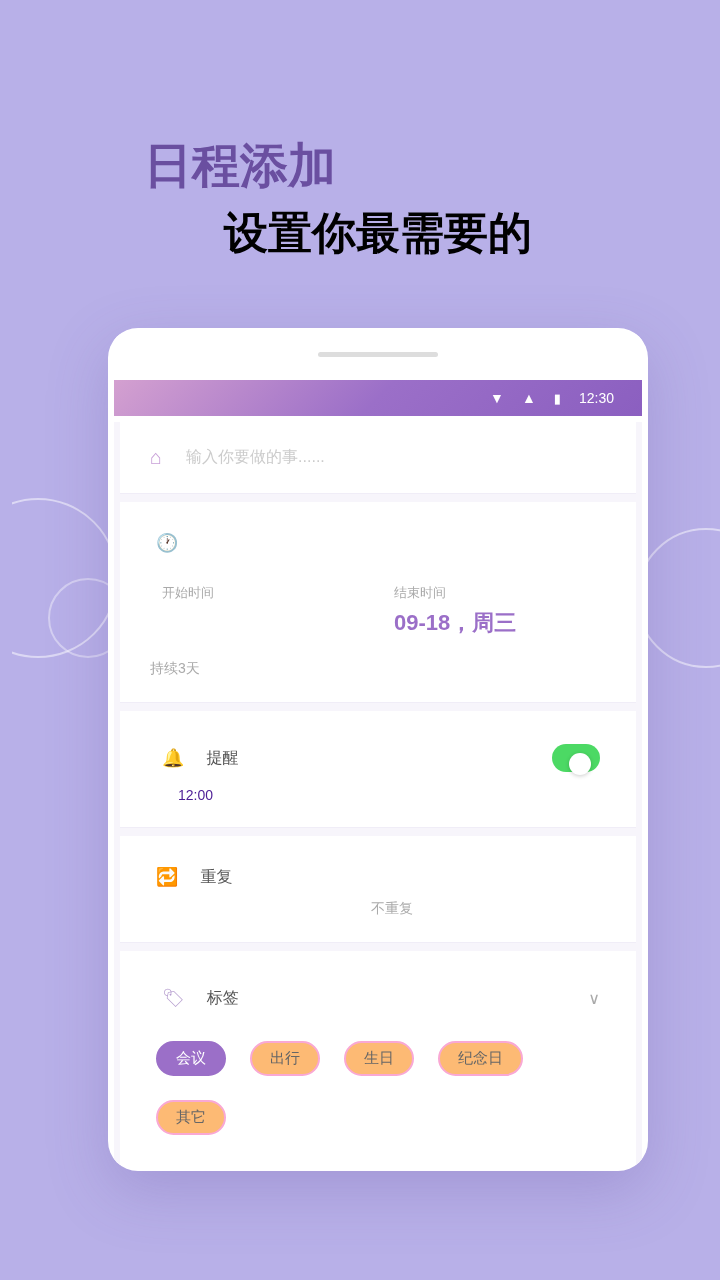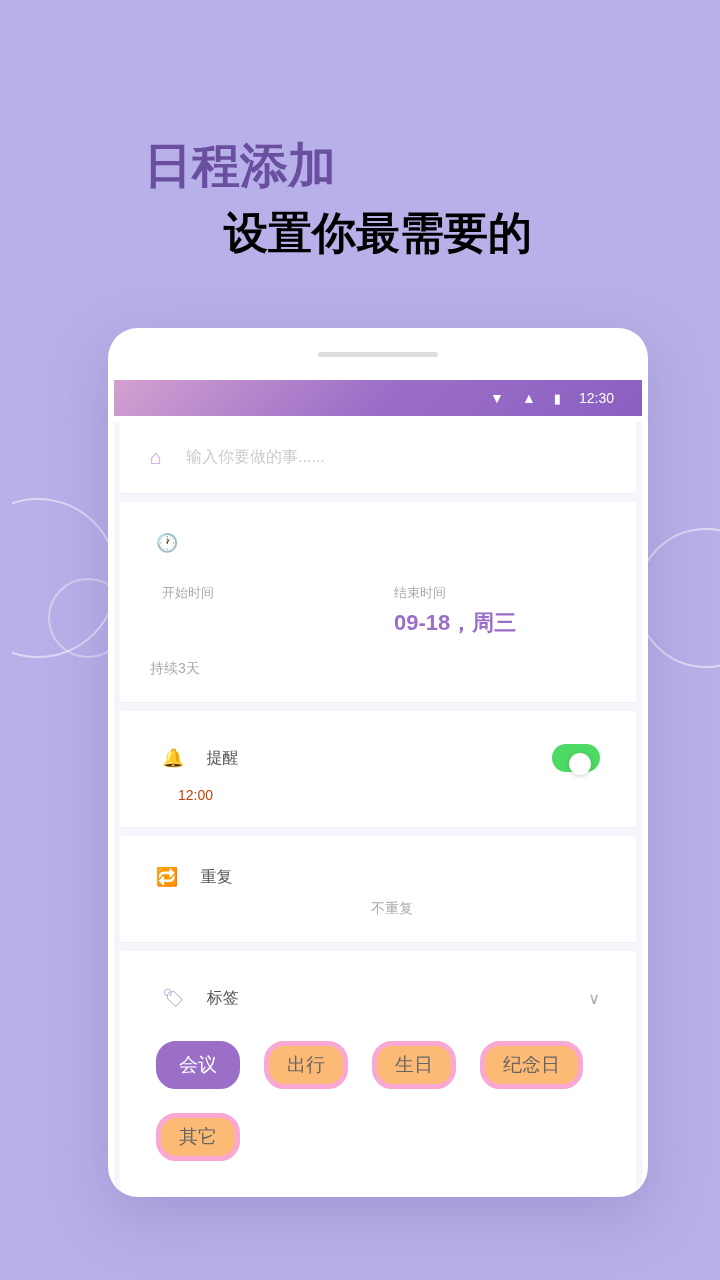--- a/index.html
+++ b/index.html
@@ -232,21 +232,21 @@
       display: flex;
       align-items: center;
       gap: 10px;
     }
     .reminder-label {
       color: #555;
       font-size: 16px;
       font-weight: 500;
     }
     .reminder-time {
-      color: #c2410c;
+      color: #4c1d95;
       font-size: 14px;
       padding-left: 28px;
     }
     
     .toggle-switch {
       width: 48px;
       height: 28px;
       background: #4cd964;
       border-radius: 14px;
       position: relative;
@@ -315,23 +315,23 @@
       font-size: 16px;
     }
     .tag-list {
       display: flex;
       gap: 12px;
       flex-wrap: wrap;
     }
     .tag-item {
       padding: 6px 18px;
       border-radius: 20px;
-      font-size: 19px;
+      font-size: 15px;
       cursor: pointer;
-      border: 5px solid #f9a8d4;
+      border: 2px solid #f9a8d4;
     }
     .tag-item.active {
       background: #9b6fc8;
       color: white;
       border-color: #9b6fc8;
     }
     .tag-item.inactive {
       background: #fdba74;
       color: #666;
     }

